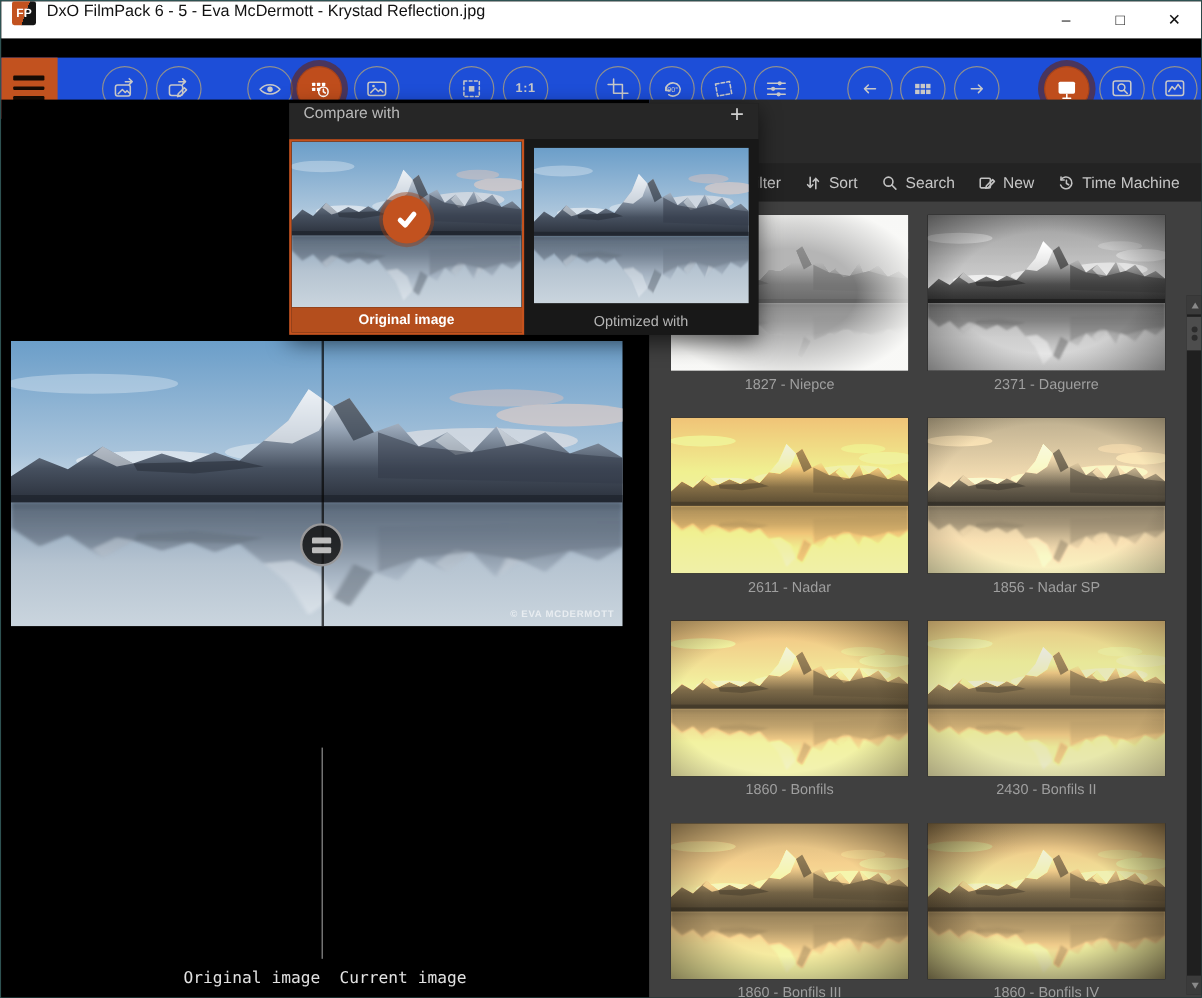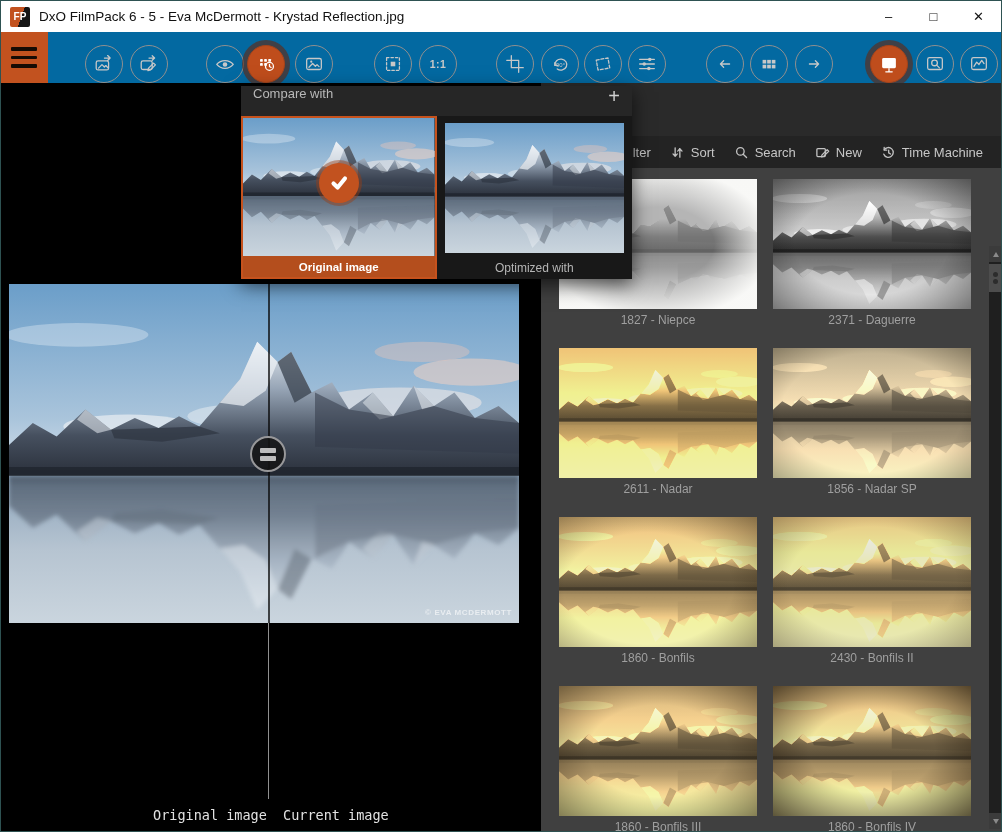--- a/index.html
+++ b/index.html
@@ -2,48 +2,48 @@
 <html><head>
 <meta charset="utf-8">
 <style>
   * { margin:0; padding:0; box-sizing:border-box; }
   body { background:#3a3a3a; font-family:"Liberation Sans", sans-serif; }
   .window { position:relative; width:1002px; height:832px; background:#000; overflow:hidden;
             border:1px solid #2e5252; }
 
   
   .titlebar { position:absolute; left:0; top:0; width:100%; height:31px; background:#ffffff;
-              display:flex; align-items:center; }
+              display:flex; }
   .app-badge { width:20px; height:20px; margin-left:9px; background:#111; color:#fff;
                font-size:10px; font-weight:bold; display:flex; align-items:center; justify-content:center;
                background:linear-gradient(110deg,#c2521f 0 55%,#151515 55% 100%); border-radius:2px; }
   .title-text { margin-left:9px; font-size:13.5px; color:#111; }
   .win-controls { margin-left:auto; display:flex; height:100%; }
   .win-btn { width:45px; height:100%; display:flex; align-items:center; justify-content:center;
              font-size:13px; color:#111; cursor:default; }
 
   
-  .toolbar { position:absolute; left:0; top:31px; width:100%; height:51px; background:#0369a1;
-             display:flex; align-items:flex-end; }
+  .toolbar { position:absolute; left:0; top:47px; width:100%; height:51px; background:#1d4ed8;
+             display:flex; align-items:center; }
   .hamburger { width:47px; height:51px; background:#c2521f; display:flex; flex-direction:column;
                justify-content:center; gap:5px; padding-left:10px; }
   .hamburger i { display:block; width:26px; height:3.5px; background:#160b04; border-radius:1px; }
   .tbtn { width:38px; height:38px; border:1.5px solid #8f8f8f; border-radius:50%;
           display:flex; align-items:center; justify-content:center; flex:0 0 auto; position:relative; }
   .tbtn svg { width:22px; height:22px; stroke:#c8c8c8; stroke-width:1.4; fill:none;
               stroke-linecap:round; stroke-linejoin:round; }
   .tbtn .fillg { fill:#c8c8c8; stroke:none; }
   .tbtn.active { border-color:#a5431a; background:#bf4d1c; box-shadow:0 0 0 5px rgba(104,37,12,.6); }
   .tbtn.active svg { stroke:#fff; }
   .tbtn.active .fillg { fill:#fff; }
   .tbtn .txt { font-size:10.5px; font-weight:bold; color:#c8c8c8; letter-spacing:.5px; }
 
   
   .main-area { position:absolute; left:0; top:82px; width:540px; height:750px; background:#000; }
-  .photo { position:absolute; left:8px; top:201px; width:510px; height:339px; overflow:hidden; }
+  .photo { position:absolute; left:8px; top:201px; width:510px; height:238px; overflow:hidden; }
   .scene { position:absolute; inset:0; }
   .scene svg { width:100%; height:100%; display:block; }
   .watermark { position:absolute; right:7px; bottom:6px; font-size:8px; font-weight:bold;
                letter-spacing:.6px; color:rgba(255,255,255,.6); }
   .split-line-photo { position:absolute; left:259px; top:0; bottom:0; width:1.5px;
                       background:rgba(8,8,8,.72); }
   .split-handle { position:absolute; left:241px; top:152px; width:36px; height:36px; border-radius:50%;
                   background:rgba(20,20,20,.85); border:2px solid #98989a; display:flex;
                   flex-direction:column; align-items:center; justify-content:center; gap:3px; }
   .split-handle i { display:block; width:16px; height:5px; background:#bdbdbd; border-radius:1px; }

